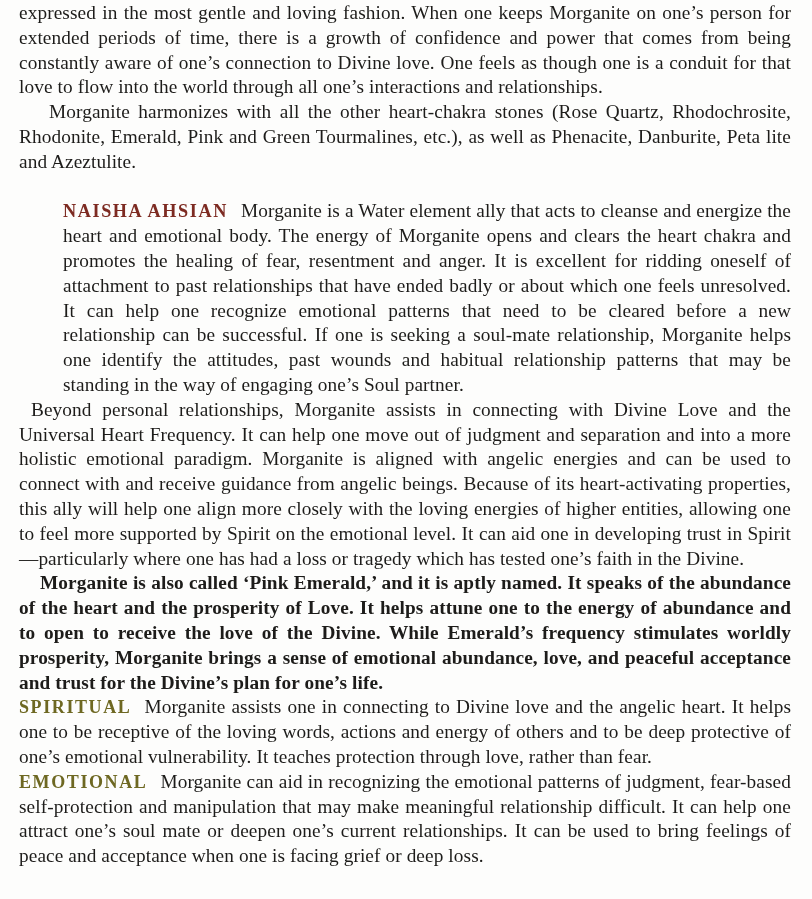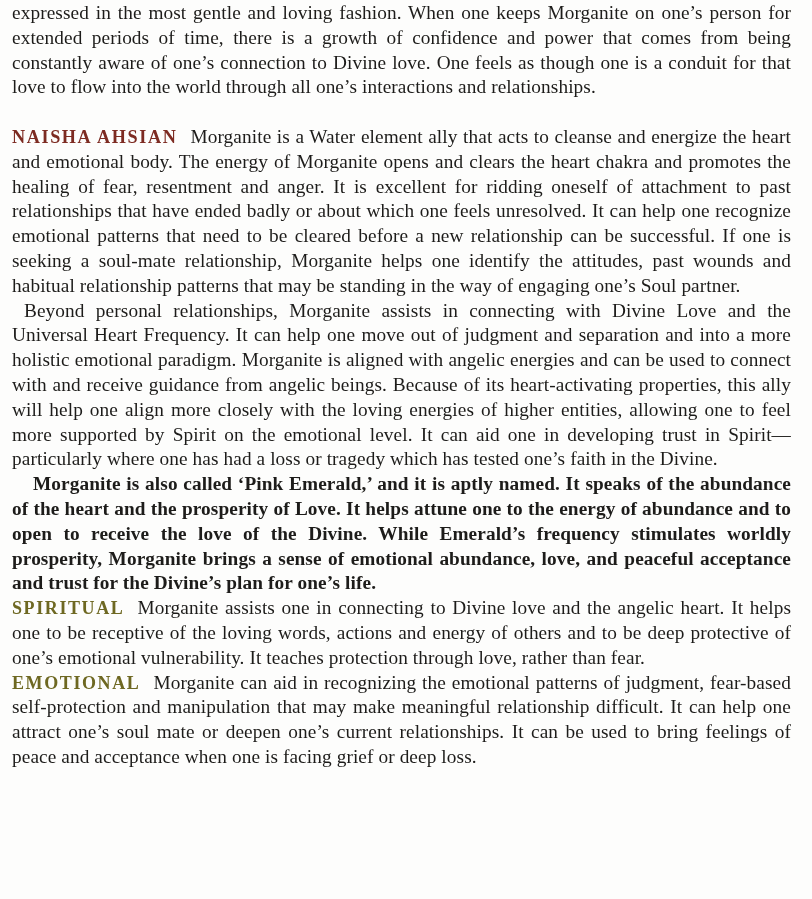--- a/index.html
+++ b/index.html
@@ -9,36 +9,36 @@
   }
   body {
     width: 812px;
     height: 899px;
     overflow: hidden;
   }
   main.book-page {
     box-sizing: border-box;
     width: 812px;
     height: 899px;
-    padding: 1px 21px 0 12px;
+    padding: 1px 21px 0 19px;
     font-family: "Liberation Serif", "DejaVu Serif", serif;
     font-size: 19.3px;
     line-height: 24.8px;
     color: #1d1c1a;
     text-align: justify;
     letter-spacing: 0.1px;
   }
   p {
     margin: 0;
     padding: 0;
   }
   .indent-lg { text-indent: 30px; }
   .indent-md { text-indent: 21px; font-weight: bold; }
   .indent-sm { text-indent: 12px; }
-  .section-gap { margin-top: 24.8px; }
+  .section-gap { margin-top: 24.8px; margin-left: 44px; }
   .label {
     font-weight: bold;
     letter-spacing: 1.6px;
     margin-right: 13px;
     white-space: nowrap;
   }
   .author-label {
     color: #7d2b22;
     font-size: 18.2px;
   }
@@ -47,20 +47,21 @@
     font-size: 18px;
   }
 </style>
 </head>
 <body>
 
 <main class="book-page">
 
   <p class="body-para">expressed in the most gentle and loving fashion. When one keeps Morganite on one’s person for extended periods of time, there is a growth of confidence and power that comes from being constantly aware of one’s connection to Divine love. One feels as though one is a conduit for that love to flow into the world through all one’s interactions and relationships.</p>
 
+  <p class="body-para indent-lg">Morganite harmonizes with all the other heart-chakra stones (Rose Quartz, Rhodochrosite, Rhodonite, Emerald, Pink and Green Tourmalines, etc.), as well as Phenacite, Danburite, Peta lite and Azeztulite.</p>
 
   <p class="body-para section-gap">
     <span class="label author-label">NAISHA AHSIAN</span><span>Morganite is a Water element ally that acts to cleanse and energize the heart and emotional body. The energy of Morganite opens and clears the heart chakra and promotes the healing of fear, resentment and anger. It is excellent for ridding oneself of attachment to past relationships that have ended badly or about which one feels unresolved. It can help one recognize emotional patterns that need to be cleared before a new relationship can be successful. If one is seeking a soul-mate relationship, Morganite helps one identify the attitudes, past wounds and habitual relationship patterns that may be standing in the way of engaging one’s Soul partner.</span>
   </p>
 
   <p class="body-para indent-sm">Beyond personal relationships, Morganite assists in connecting with Divine Love and the Universal Heart Frequency. It can help one move out of judgment and separation and into a more holistic emotional paradigm. Morganite is aligned with angelic energies and can be used to connect with and receive guidance from angelic beings. Because of its heart-activating properties, this ally will help one align more closely with the loving energies of higher entities, allowing one to feel more supported by Spirit on the emotional level. It can aid one in developing trust in Spirit—particularly where one has had a loss or tragedy which has tested one’s faith in the Divine.</p>
 
   <p class="body-para indent-md">Morganite is also called ‘Pink Emerald,’ and it is aptly named. It speaks of the abundance of the heart and the prosperity of Love. It helps attune one to the energy of abundance and to open to receive the love of the Divine. While Emerald’s frequency stimulates worldly prosperity, Morganite brings a sense of emotional abundance, love, and peaceful acceptance and trust for the Divine’s plan for one’s life.</p>
 
   <p class="body-para">

